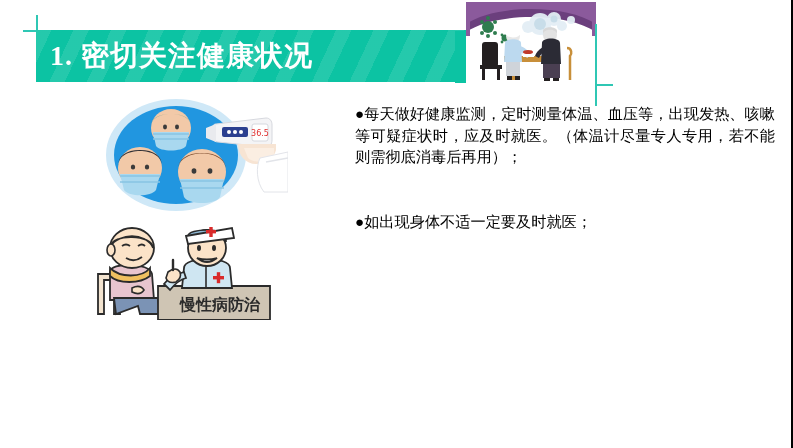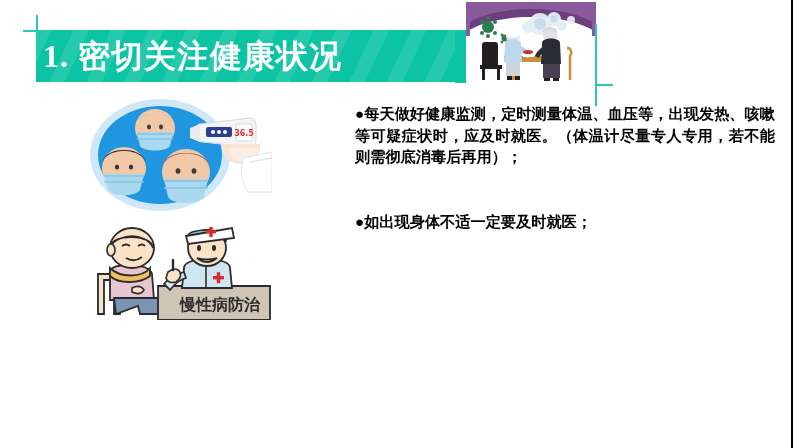--- a/index.html
+++ b/index.html
@@ -36,23 +36,23 @@
         rgba(255,255,255,0.00) 14px,
         rgba(255,255,255,0.00) 34px);
     display: flex;
     align-items: center;
     overflow: hidden;
   }
   .title-text {
     color: #ffffff;
     font-family: "Liberation Serif", "DejaVu Serif", serif;
     font-weight: bold;
-    font-size: 32px;
+    font-size: 28px;
     letter-spacing: 1px;
-    padding-left: 7px;
+    padding-left: 14px;
     white-space: nowrap;
     line-height: 1;
   }
 
   
   .bracket-tl-v {
     position: absolute;
     left: 36px;
     top: 15px;
     width: 2px;
@@ -103,25 +103,24 @@
     left: 455px;
     top: 31px;
     width: 14px;
     height: 52px;
     background: #0cc3a3;
   }
 
   
   .circle-illus {
     position: absolute;
-    left: 82px;
+    left: 98px;
     top: 96px;
     width: 190px;
     height: 118px;
-    font-weight: bold;
   }
   .circle-illus svg { display: block; }
 
   
   .cartoon-illus {
     position: absolute;
     left: 80px;
     top: 222px;
     width: 198px;
     height: 98px;
@@ -130,21 +129,21 @@
   .cartoon-illus svg { display: block; }
 
   
   .body-text {
     position: absolute;
     left: 355px;
     top: 103px;
     width: 420px;
     color: #000000;
     font-family: "Liberation Serif", "DejaVu Serif", serif;
-    font-weight: bold;
+    font-weight: normal;
     font-size: 15.2px;
     line-height: 21.5px;
     letter-spacing: 0px;
     text-align: justify;
     text-justify: inter-ideograph;
   }
   .para { margin: 0; }
   .spacer-line { height: 43px; }
 </style>
 </head>

